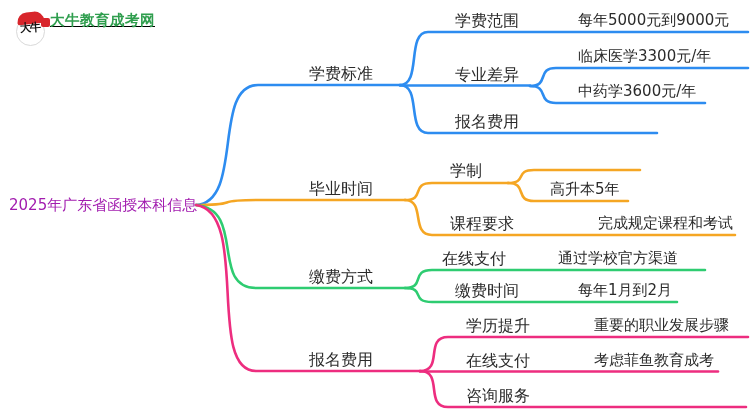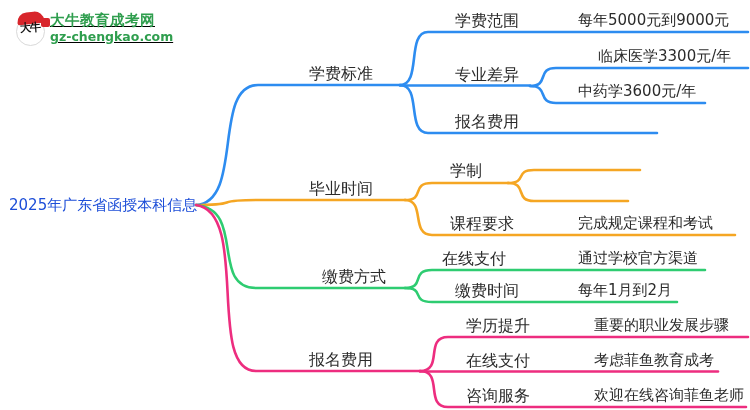--- a/index.html
+++ b/index.html
@@ -4,21 +4,21 @@
 <style>
   html,body{margin:0;padding:0;background:#fff;}
   #stage{
     position:relative;width:750px;height:410px;background:#ffffff;overflow:hidden;
     font-family:"DejaVu Sans","Liberation Sans",sans-serif;
   }
   #wires{position:absolute;left:0;top:0;width:750px;height:410px;}
   .node{
     position:absolute;white-space:nowrap;color:#2b2b2b;font-size:16px;line-height:19px;
   }
-  .root{font-size:15px;color:#1d4ed8;}
+  .root{font-size:15px;color:#a21caf;}
   .leaf{font-size:15px;}
   
   .logo{position:absolute;left:16px;top:12px;display:flex;align-items:flex-start;}
   .logo-badge{position:relative;width:34px;height:36px;}
   .logo-circle{
     position:absolute;left:0;top:5px;width:29px;height:29px;border-radius:50%;
     background:#fff;border:1px solid #d9d9d9;box-sizing:border-box;
   }
   .logo-hat{
     position:absolute;left:1px;top:0;width:27px;height:12px;background:#d8262c;
@@ -72,46 +72,45 @@
 
   <div class="logo">
     <div class="logo-badge">
       <div class="logo-circle"></div>
       <div class="logo-hat"></div>
       <div class="logo-seal"></div>
       <div class="logo-chars">大牛</div>
     </div>
     <div class="logo-text">
       <div class="logo-name">大牛教育成考网</div>
-      <div class="logo-url">gz-chengkao.com</div>
     </div>
   </div>
 
   <div class="node root" style="left:9px;top:196px">2025年广东省函授本科信息</div>
 
   <div class="node" style="left:309px;top:64px">学费标准</div>
   <div class="node" style="left:455px;top:11px">学费范围</div>
   <div class="node leaf" style="left:578px;top:11px">每年5000元到9000元</div>
   <div class="node" style="left:455px;top:65px">专业差异</div>
-  <div class="node leaf" style="left:598px;top:47px">临床医学3300元/年</div>
+  <div class="node leaf" style="left:578px;top:47px">临床医学3300元/年</div>
   <div class="node leaf" style="left:578px;top:82px">中药学3600元/年</div>
   <div class="node" style="left:455px;top:112px">报名费用</div>
 
   <div class="node" style="left:309px;top:179px">毕业时间</div>
   <div class="node" style="left:450px;top:161px">学制</div>
+  <div class="node leaf" style="left:550px;top:180px">高升本5年</div>
   <div class="node" style="left:450px;top:214px">课程要求</div>
-  <div class="node leaf" style="left:578px;top:214px">完成规定课程和考试</div>
+  <div class="node leaf" style="left:598px;top:214px">完成规定课程和考试</div>
 
-  <div class="node" style="left:322px;top:267px">缴费方式</div>
+  <div class="node" style="left:309px;top:267px">缴费方式</div>
   <div class="node" style="left:442px;top:249px">在线支付</div>
-  <div class="node leaf" style="left:578px;top:249px">通过学校官方渠道</div>
+  <div class="node leaf" style="left:558px;top:249px">通过学校官方渠道</div>
   <div class="node" style="left:455px;top:281px">缴费时间</div>
   <div class="node leaf" style="left:578px;top:281px">每年1月到2月</div>
 
   <div class="node" style="left:309px;top:350px">报名费用</div>
   <div class="node" style="left:466px;top:316px">学历提升</div>
   <div class="node leaf" style="left:594px;top:316px">重要的职业发展步骤</div>
   <div class="node" style="left:466px;top:351px">在线支付</div>
   <div class="node leaf" style="left:594px;top:351px">考虑菲鱼教育成考</div>
   <div class="node" style="left:466px;top:386px">咨询服务</div>
-  <div class="node leaf" style="left:594px;top:386px">欢迎在线咨询菲鱼老师</div>
 
 </div>
 
 </body></html>

